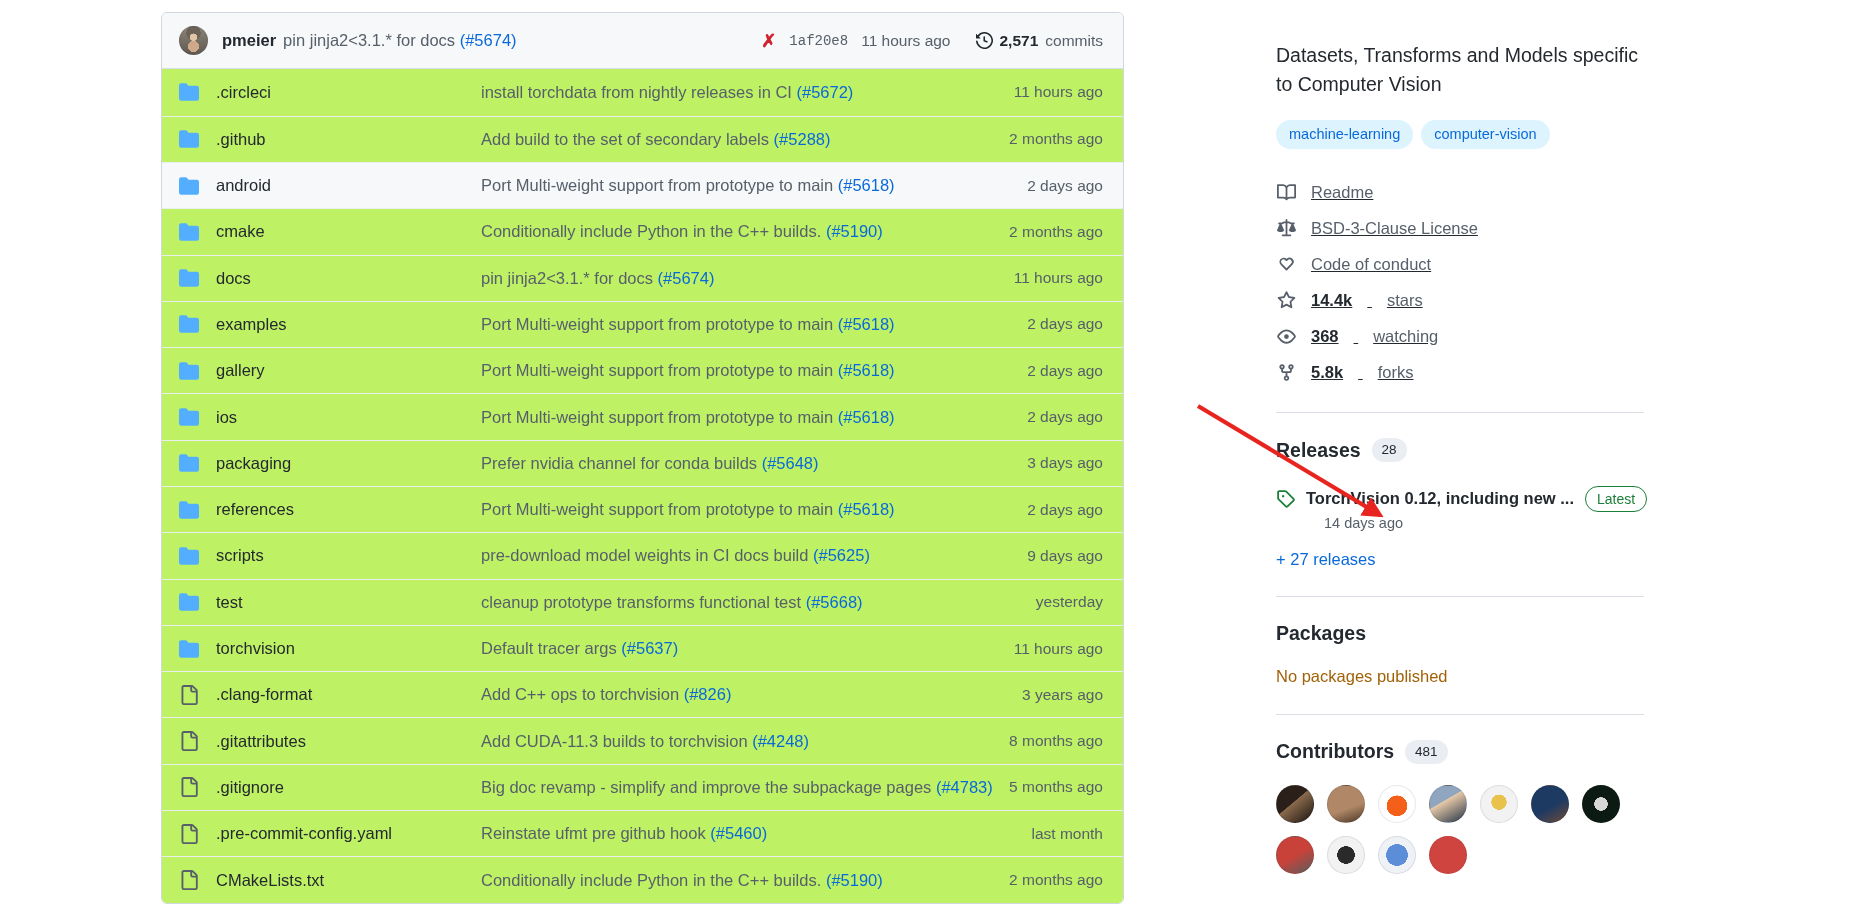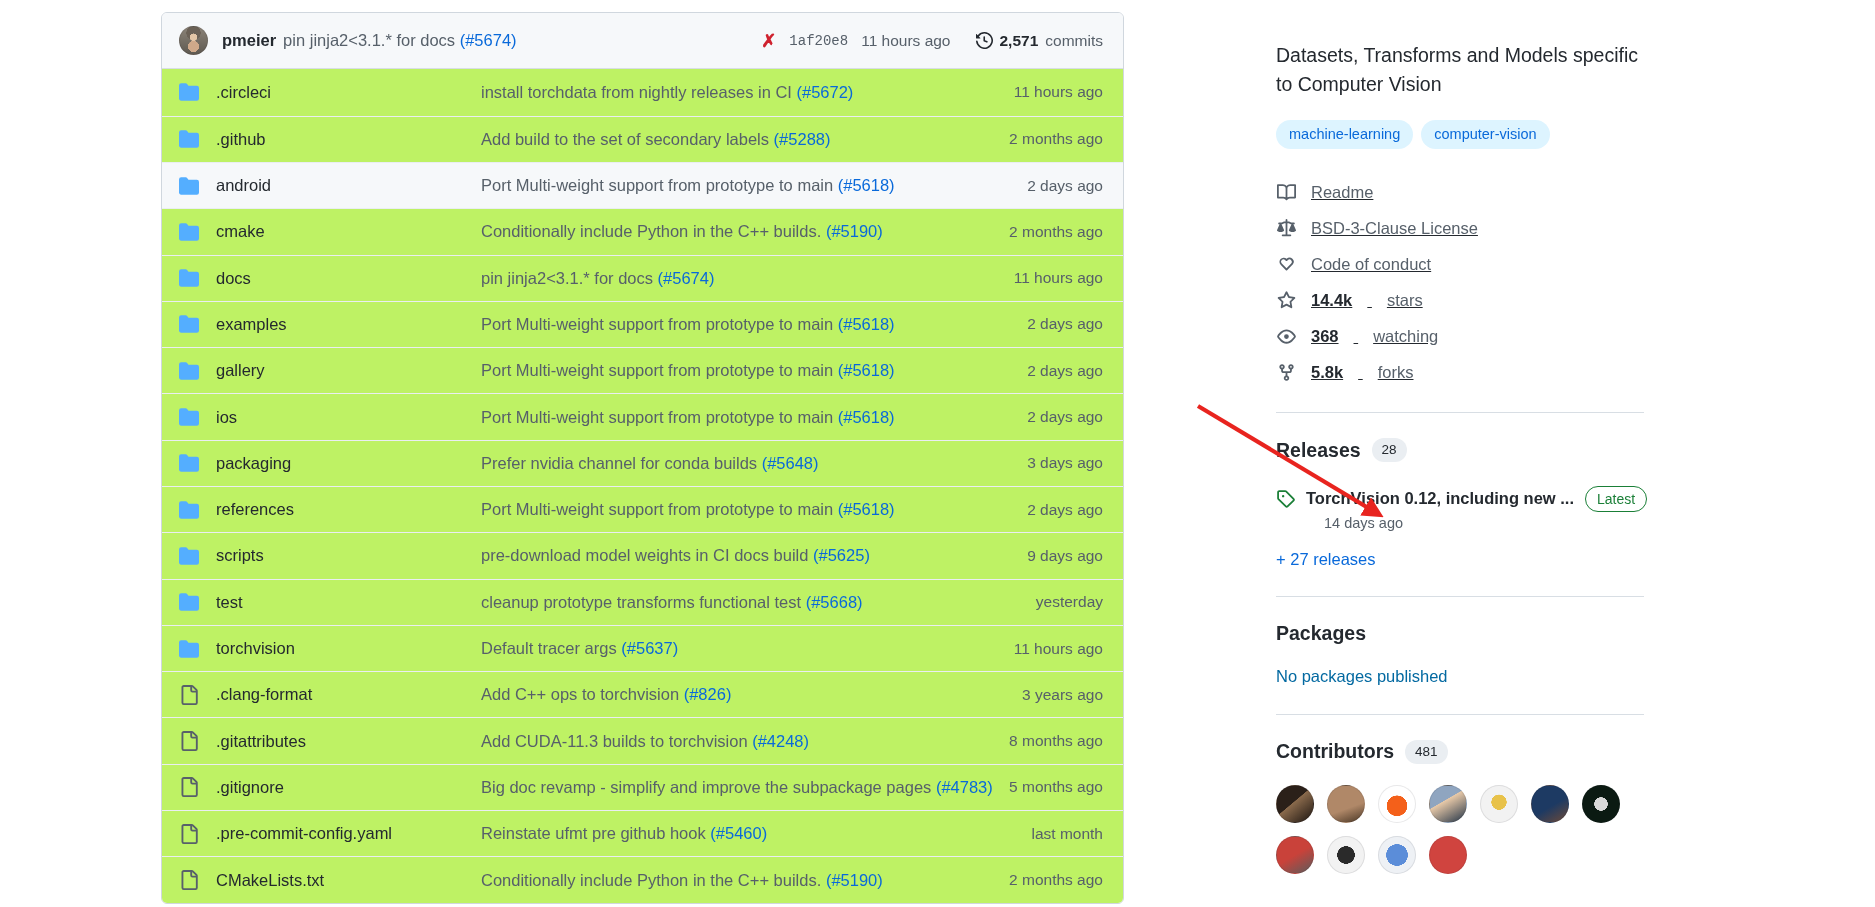--- a/index.html
+++ b/index.html
@@ -215,21 +215,21 @@
     color: #57606a;
   }
   .more-releases {
     margin-top: 19px;
     font-size: 16.5px;
     color: #0969da;
   }
   .sec-body {
     margin-top: 22px;
     font-size: 16.5px;
-    color: #0369a1;
+    color: #a16207;
   }
   .contrib-grid {
     display: flex;
     flex-wrap: wrap;
     gap: 13px;
     margin-top: 21px;
     width: 368px;
   }
   .contrib {
     width: 38px; height: 38px;

